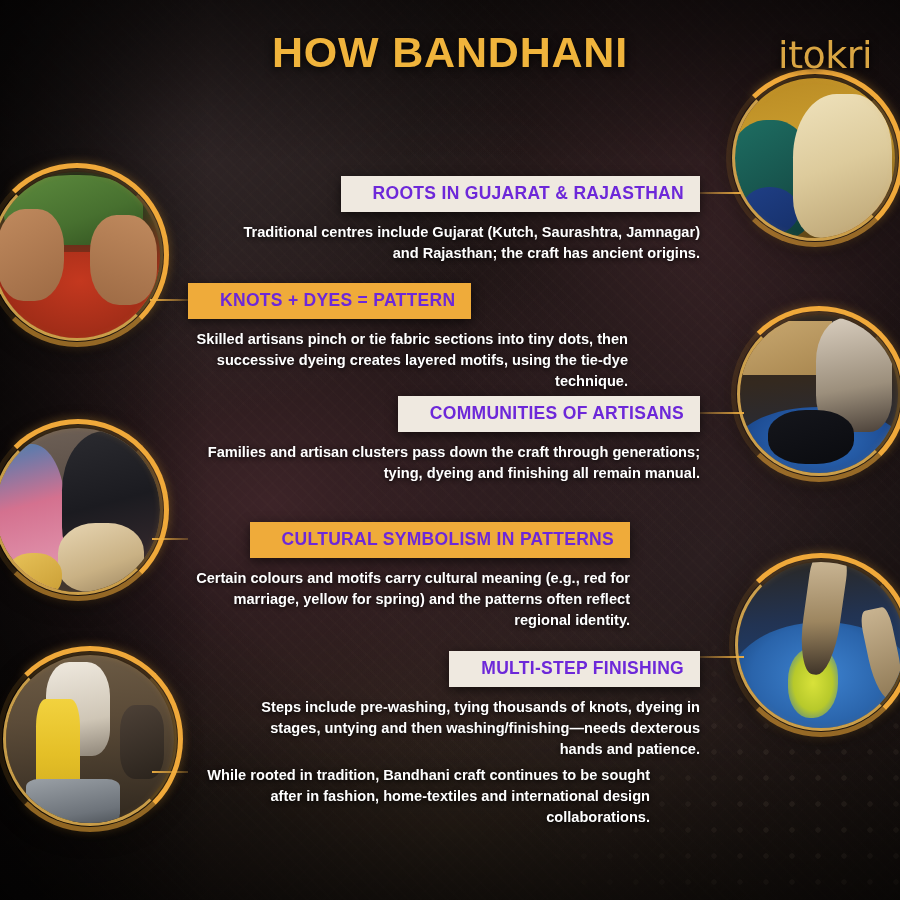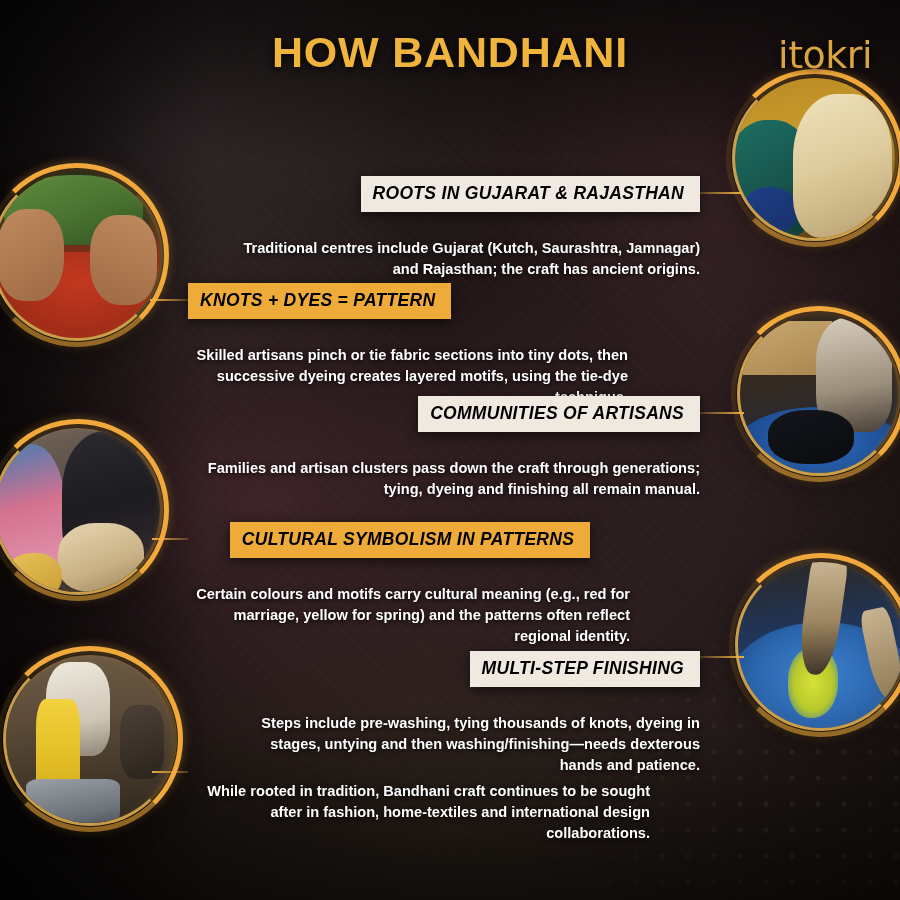--- a/index.html
+++ b/index.html
@@ -252,34 +252,33 @@
   }
   .connector.rtl {
     background: linear-gradient(to left, rgba(240,176,66,.95), rgba(240,176,66,.25));
   }
 
   
   .row { position: absolute; z-index: 18; }
 
   .label {
     display: inline-block;
-    padding: 7px 16px 8px 12px;
+    padding: 7px 16px 8px 32px;
     font-size: 17.5px;
     font-weight: 800;
-    font-style: italic;
     letter-spacing: 0.3px;
-    color: #000000;
+    color: #6d28d9;
     white-space: nowrap;
     box-shadow: 0 3px 12px rgba(0,0,0,.6);
   }
   .label.cream { background: #efe9e0; }
   .label.gold  { background: #efab3a; }
 
   .body-text {
-    margin-top: 26px;
+    margin-top: 10px;
     font-size: 14.6px;
     line-height: 1.44;
     font-weight: 700;
     color: #ffffff;
     text-shadow: 0 1px 5px rgba(0,0,0,.95);
   }
   .align-left  { text-align: right; }
   .align-right { text-align: right; }
 </style>
 </head>
@@ -386,21 +385,21 @@
   </div>
 
   <div class="row" style="top:396px; left:200px; width:500px;">
     <div style="text-align:right;">
       <div class="label cream">COMMUNITIES OF ARTISANS</div>
     </div>
     <div class="body-text align-right">Families and artisan clusters pass down the craft through generations; tying, dyeing and finishing all remain manual.</div>
   </div>
 
   <div class="row" style="top:522px; left:190px; width:440px;">
-    <div style="text-align:center;">
+    <div style="text-align:right;">
       <div class="label gold">CULTURAL SYMBOLISM IN PATTERNS</div>
     </div>
     <div class="body-text align-left">Certain colours and motifs carry cultural meaning (e.g., red for marriage, yellow for spring) and the patterns often reflect regional identity.</div>
   </div>
 
   <div class="row" style="top:640px; left:250px; width:450px;">
     <div style="text-align:right;margin-top:11px;">
       <div class="label cream">MULTI-STEP FINISHING</div>
     </div>
     <div class="body-text align-right">Steps include pre-washing, tying thousands of knots, dyeing in stages, untying and then washing/finishing—needs dexterous hands and patience.</div>

